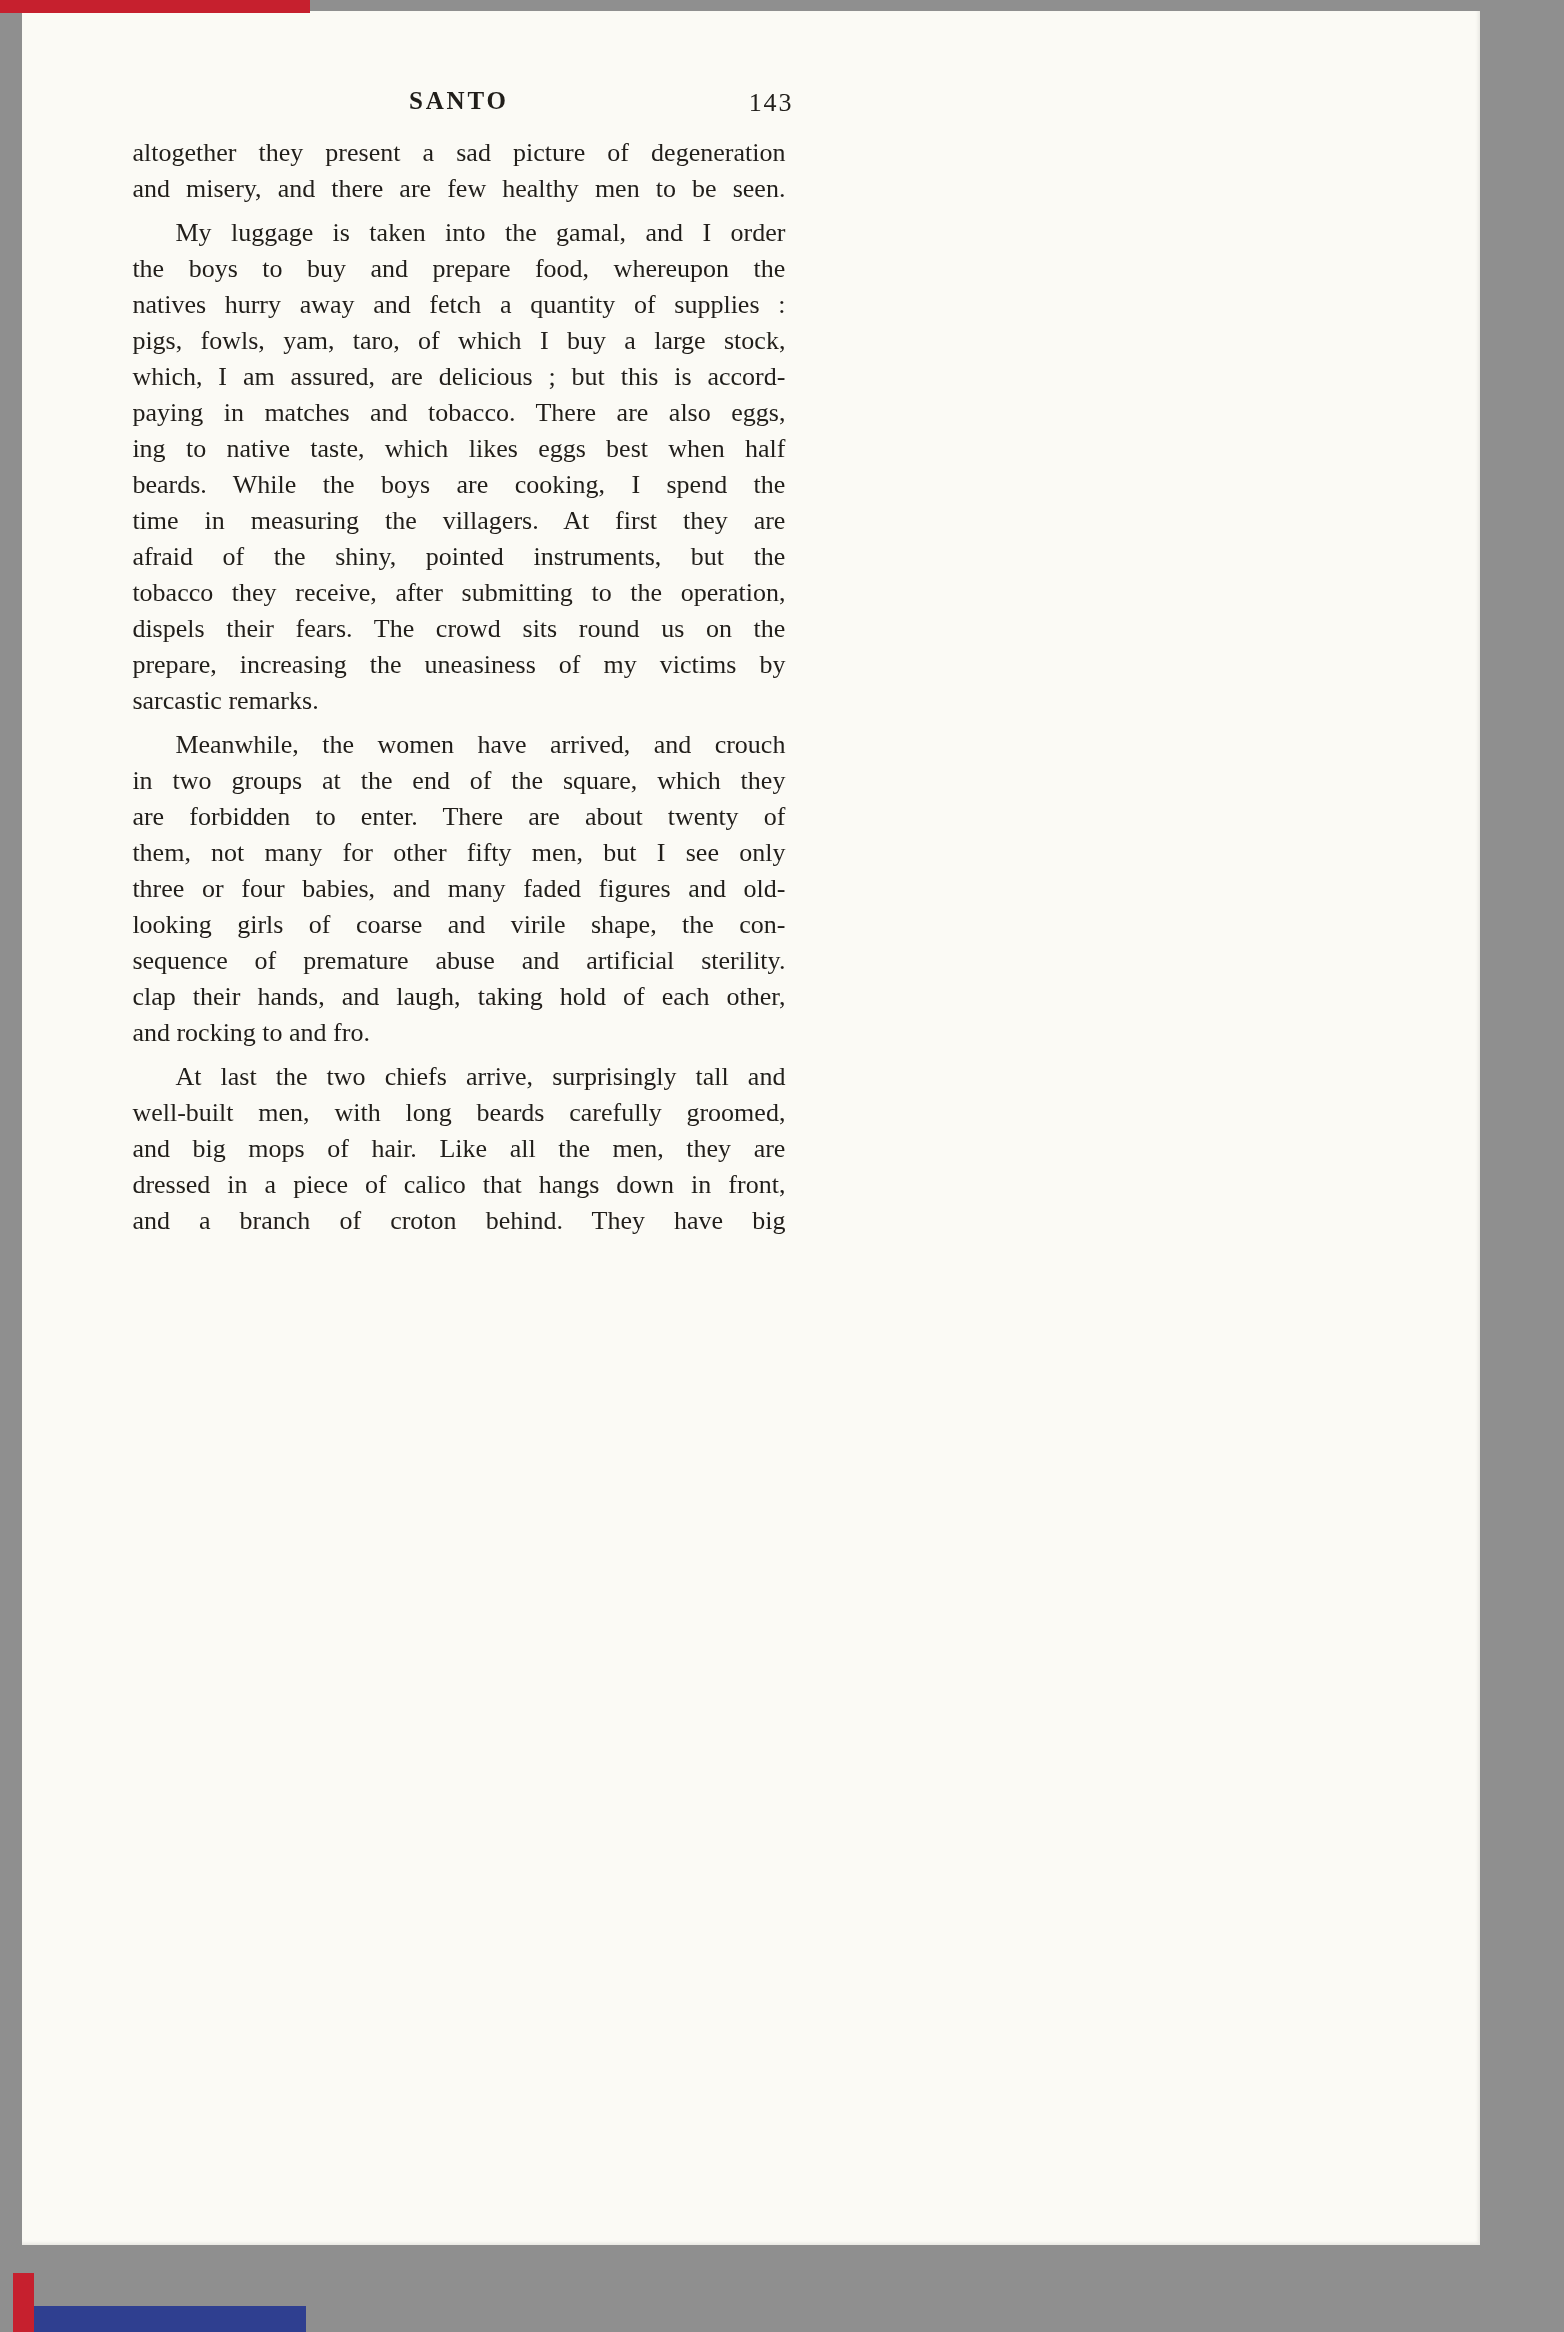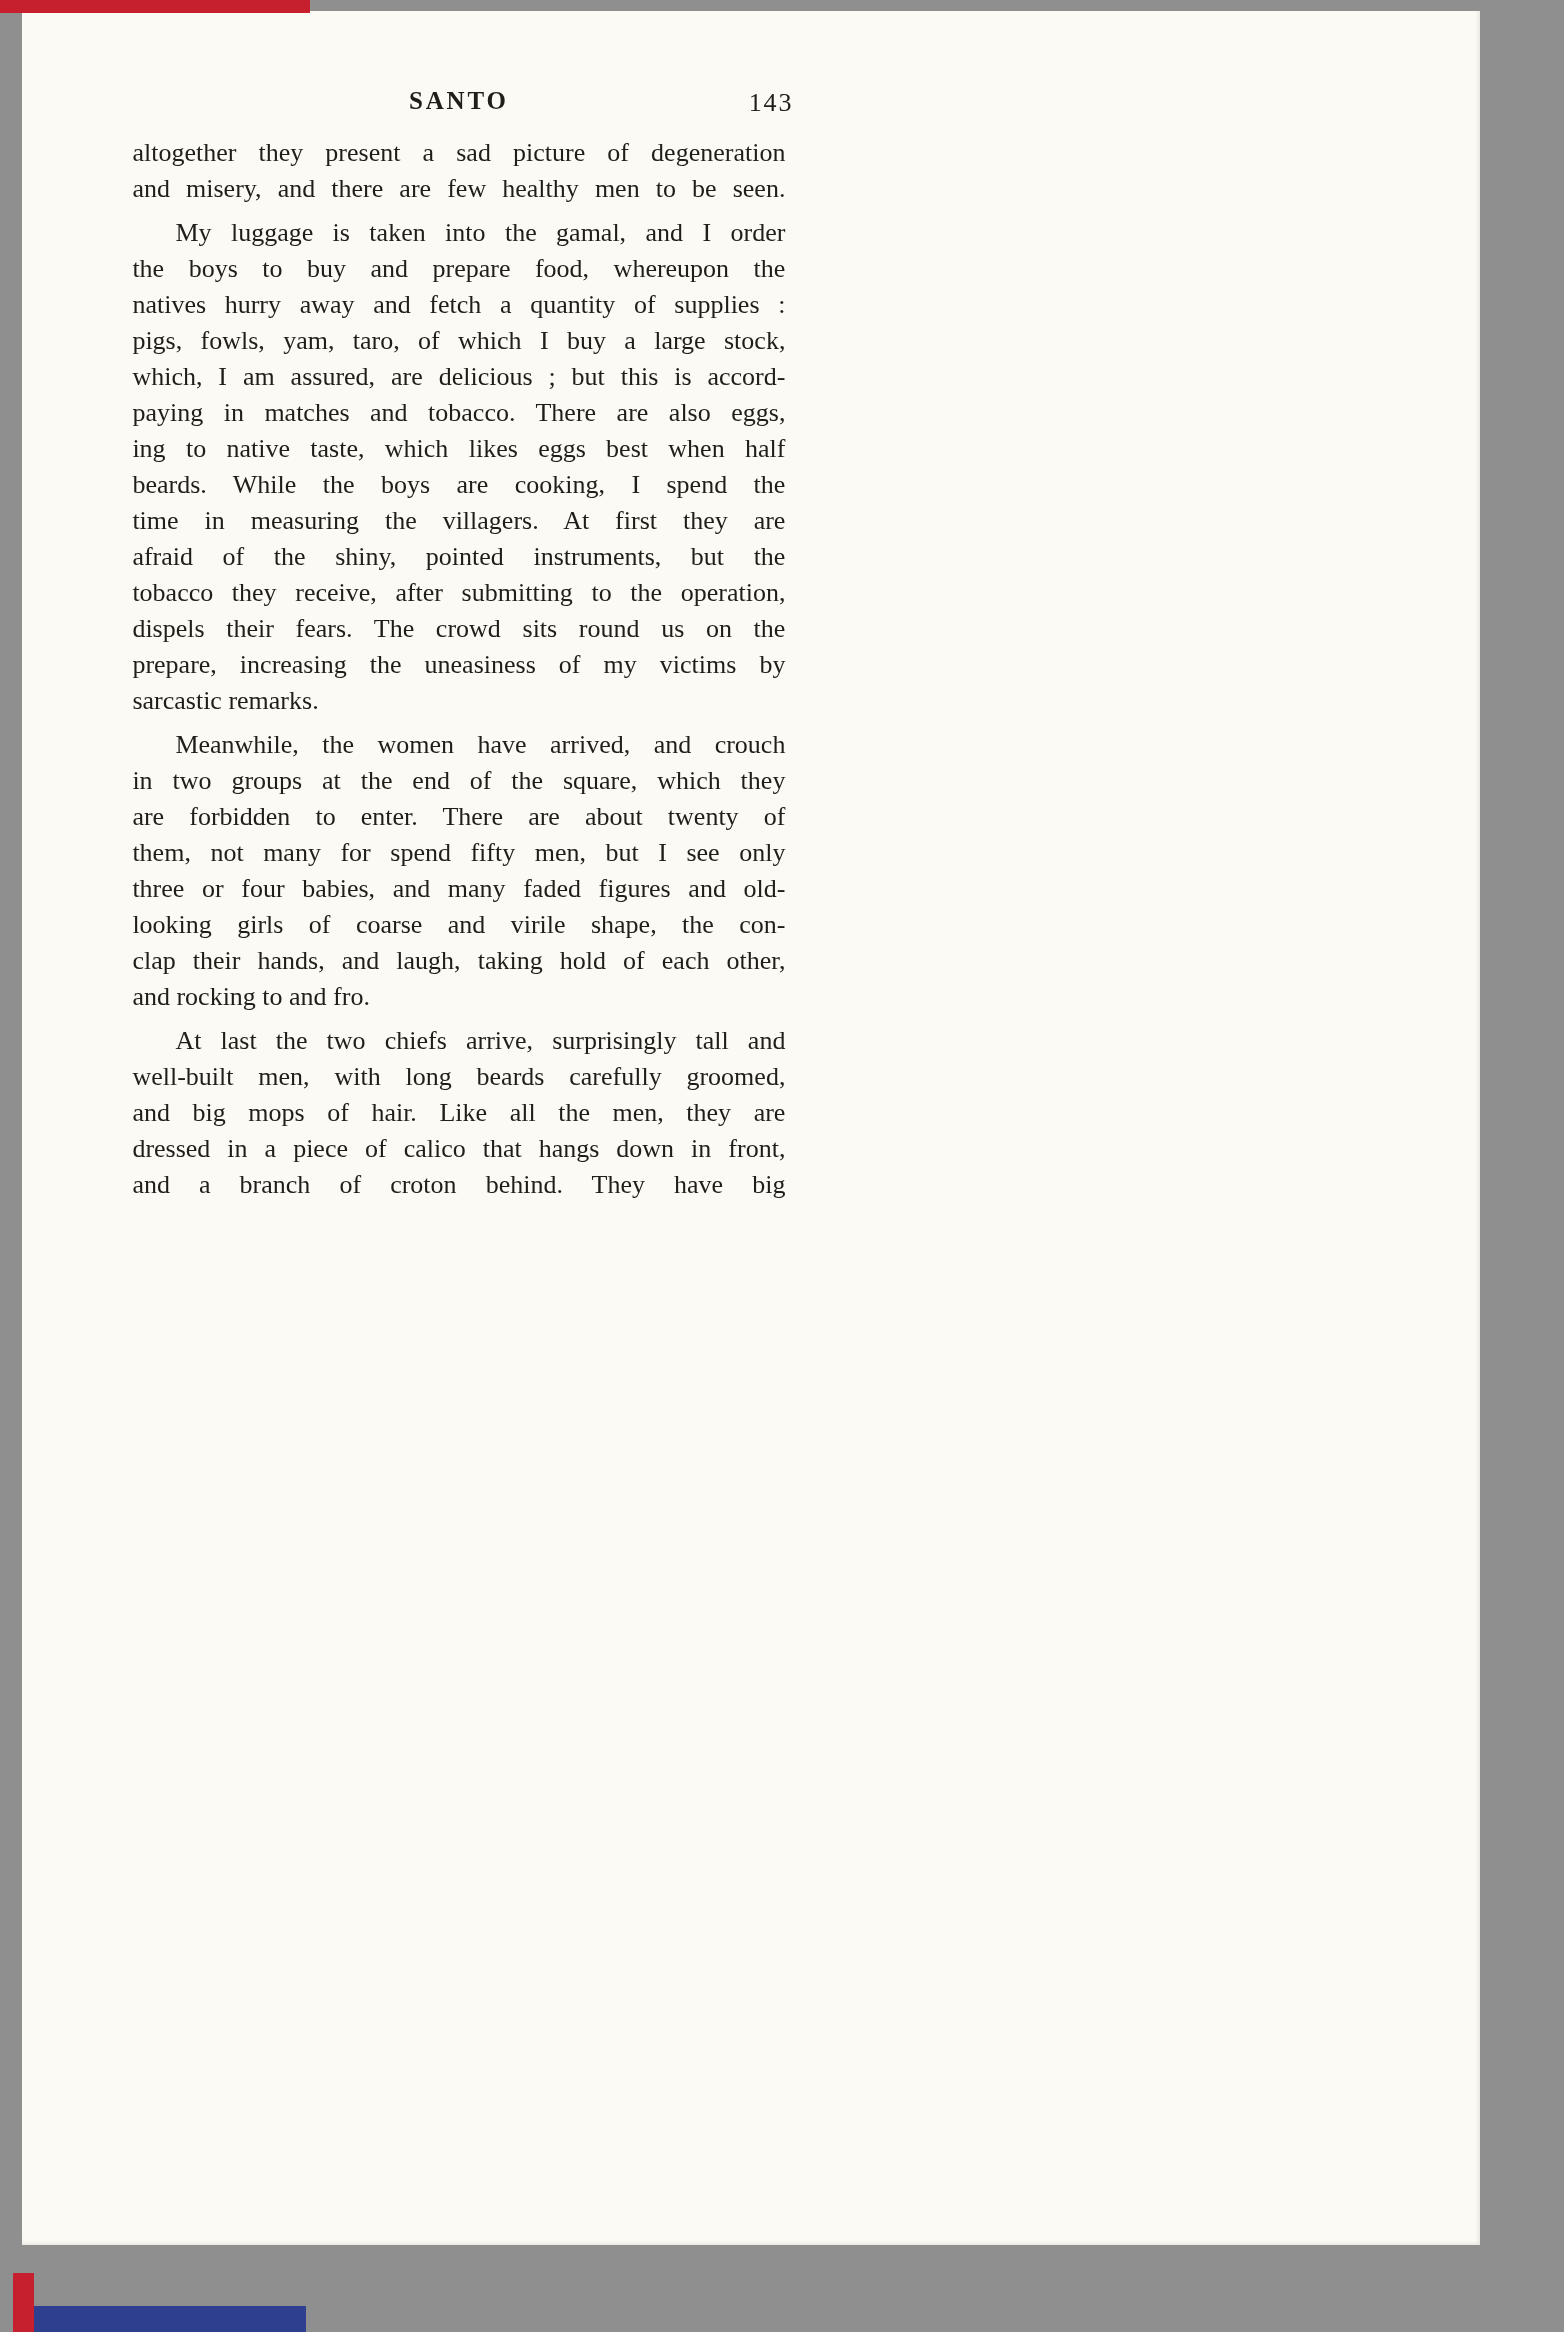--- a/index.html
+++ b/index.html
@@ -88,23 +88,24 @@
         <div class="line">afraid of the shiny, pointed instruments, but the</div>
         <div class="line">tobacco they receive, after submitting to the operation,</div>
         <div class="line">dispels their fears. The crowd sits round us on the</div>
         <div class="line">prepare, increasing the uneasiness of my victims by</div>
         <div class="line last">sarcastic remarks.</div>
       </div>
       <div class="paragraph">
         <div class="line indent">Meanwhile, the women have arrived, and crouch</div>
         <div class="line">in two groups at the end of the square, which they</div>
         <div class="line">are forbidden to enter. There are about twenty of</div>
-        <div class="line">them, not many for spend fifty men, but I see only</div>
+        <div class="line">them, not many for other fifty men, but I see only</div>
         <div class="line">three or four babies, and many faded figures and old-</div>
         <div class="line">looking girls of coarse and virile shape, the con-</div>
+        <div class="line">sequence of premature abuse and artificial sterility.</div>
         <div class="line">clap their hands, and laugh, taking hold of each other,</div>
         <div class="line last">and rocking to and fro.</div>
       </div>
       <div class="paragraph">
         <div class="line indent">At last the two chiefs arrive, surprisingly tall and</div>
         <div class="line">well-built men, with long beards carefully groomed,</div>
         <div class="line">and big mops of hair. Like all the men, they are</div>
         <div class="line">dressed in a piece of calico that hangs down in front,</div>
         <div class="line">and a branch of croton behind. They have big</div>
       </div>

